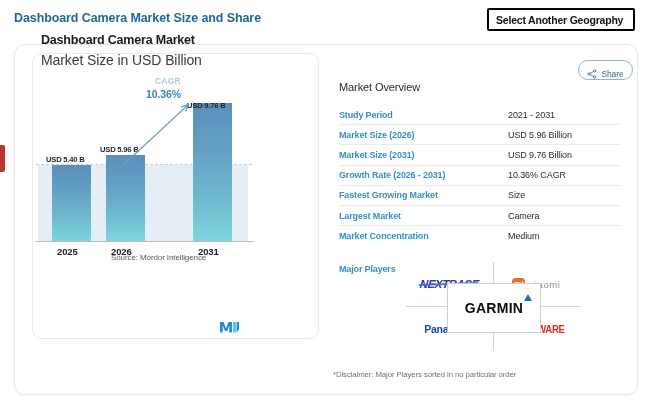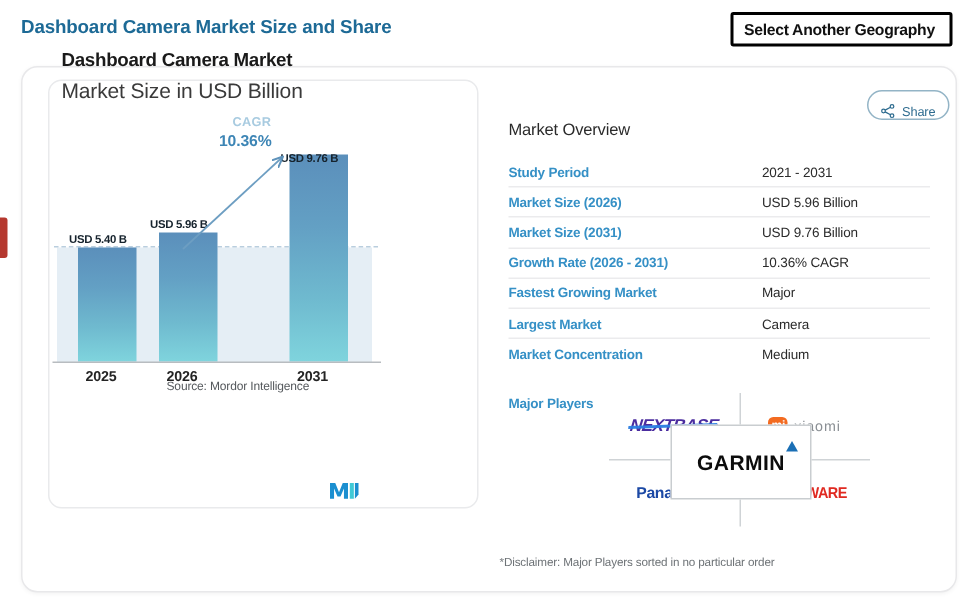--- a/index.html
+++ b/index.html
@@ -457,21 +457,21 @@
     <div class="ov-row">
       <div class="ov-key">Market Size (2031)</div>
       <div class="ov-val">USD 9.76 Billion</div>
     </div>
     <div class="ov-row">
       <div class="ov-key">Growth Rate (2026 - 2031)</div>
       <div class="ov-val">10.36% CAGR</div>
     </div>
     <div class="ov-row">
       <div class="ov-key">Fastest Growing Market</div>
-      <div class="ov-val">Major</div>
+      <div class="ov-val">Size</div>
     </div>
     <div class="ov-row">
       <div class="ov-key">Largest Market</div>
       <div class="ov-val">Camera</div>
     </div>
     <div class="ov-row last">
       <div class="ov-key">Market Concentration</div>
       <div class="ov-val">Medium</div>
     </div>
   </div>

